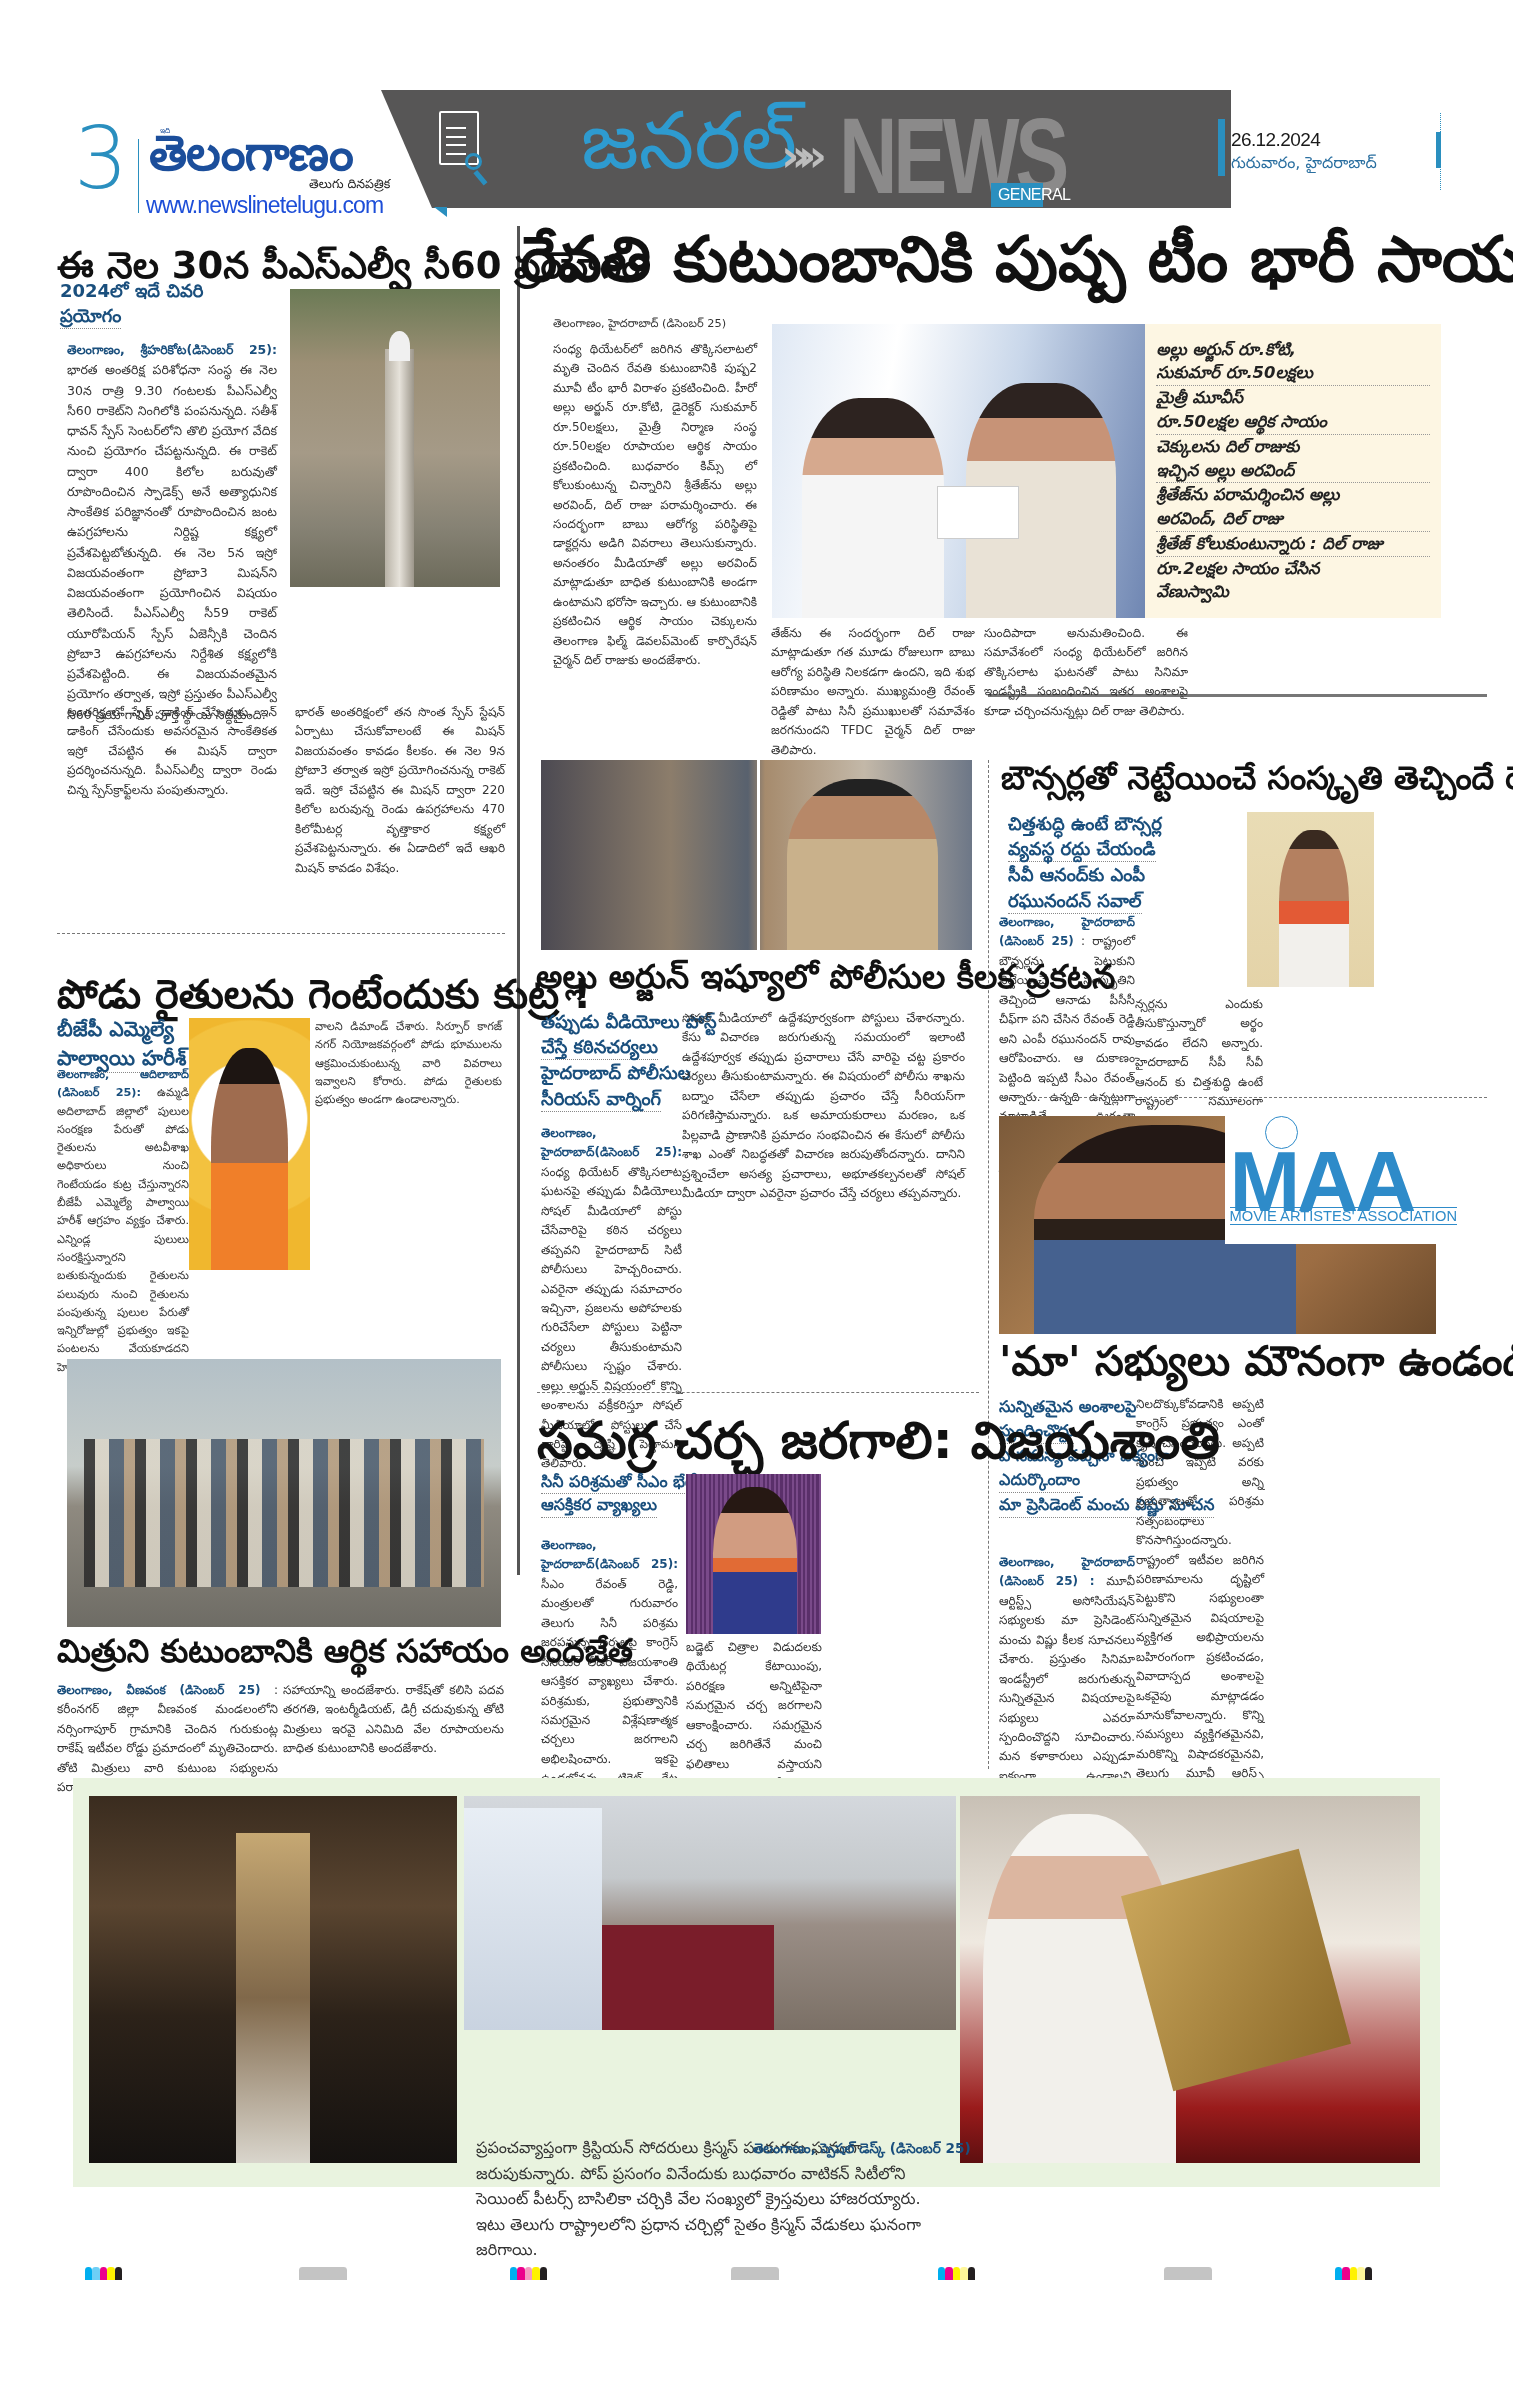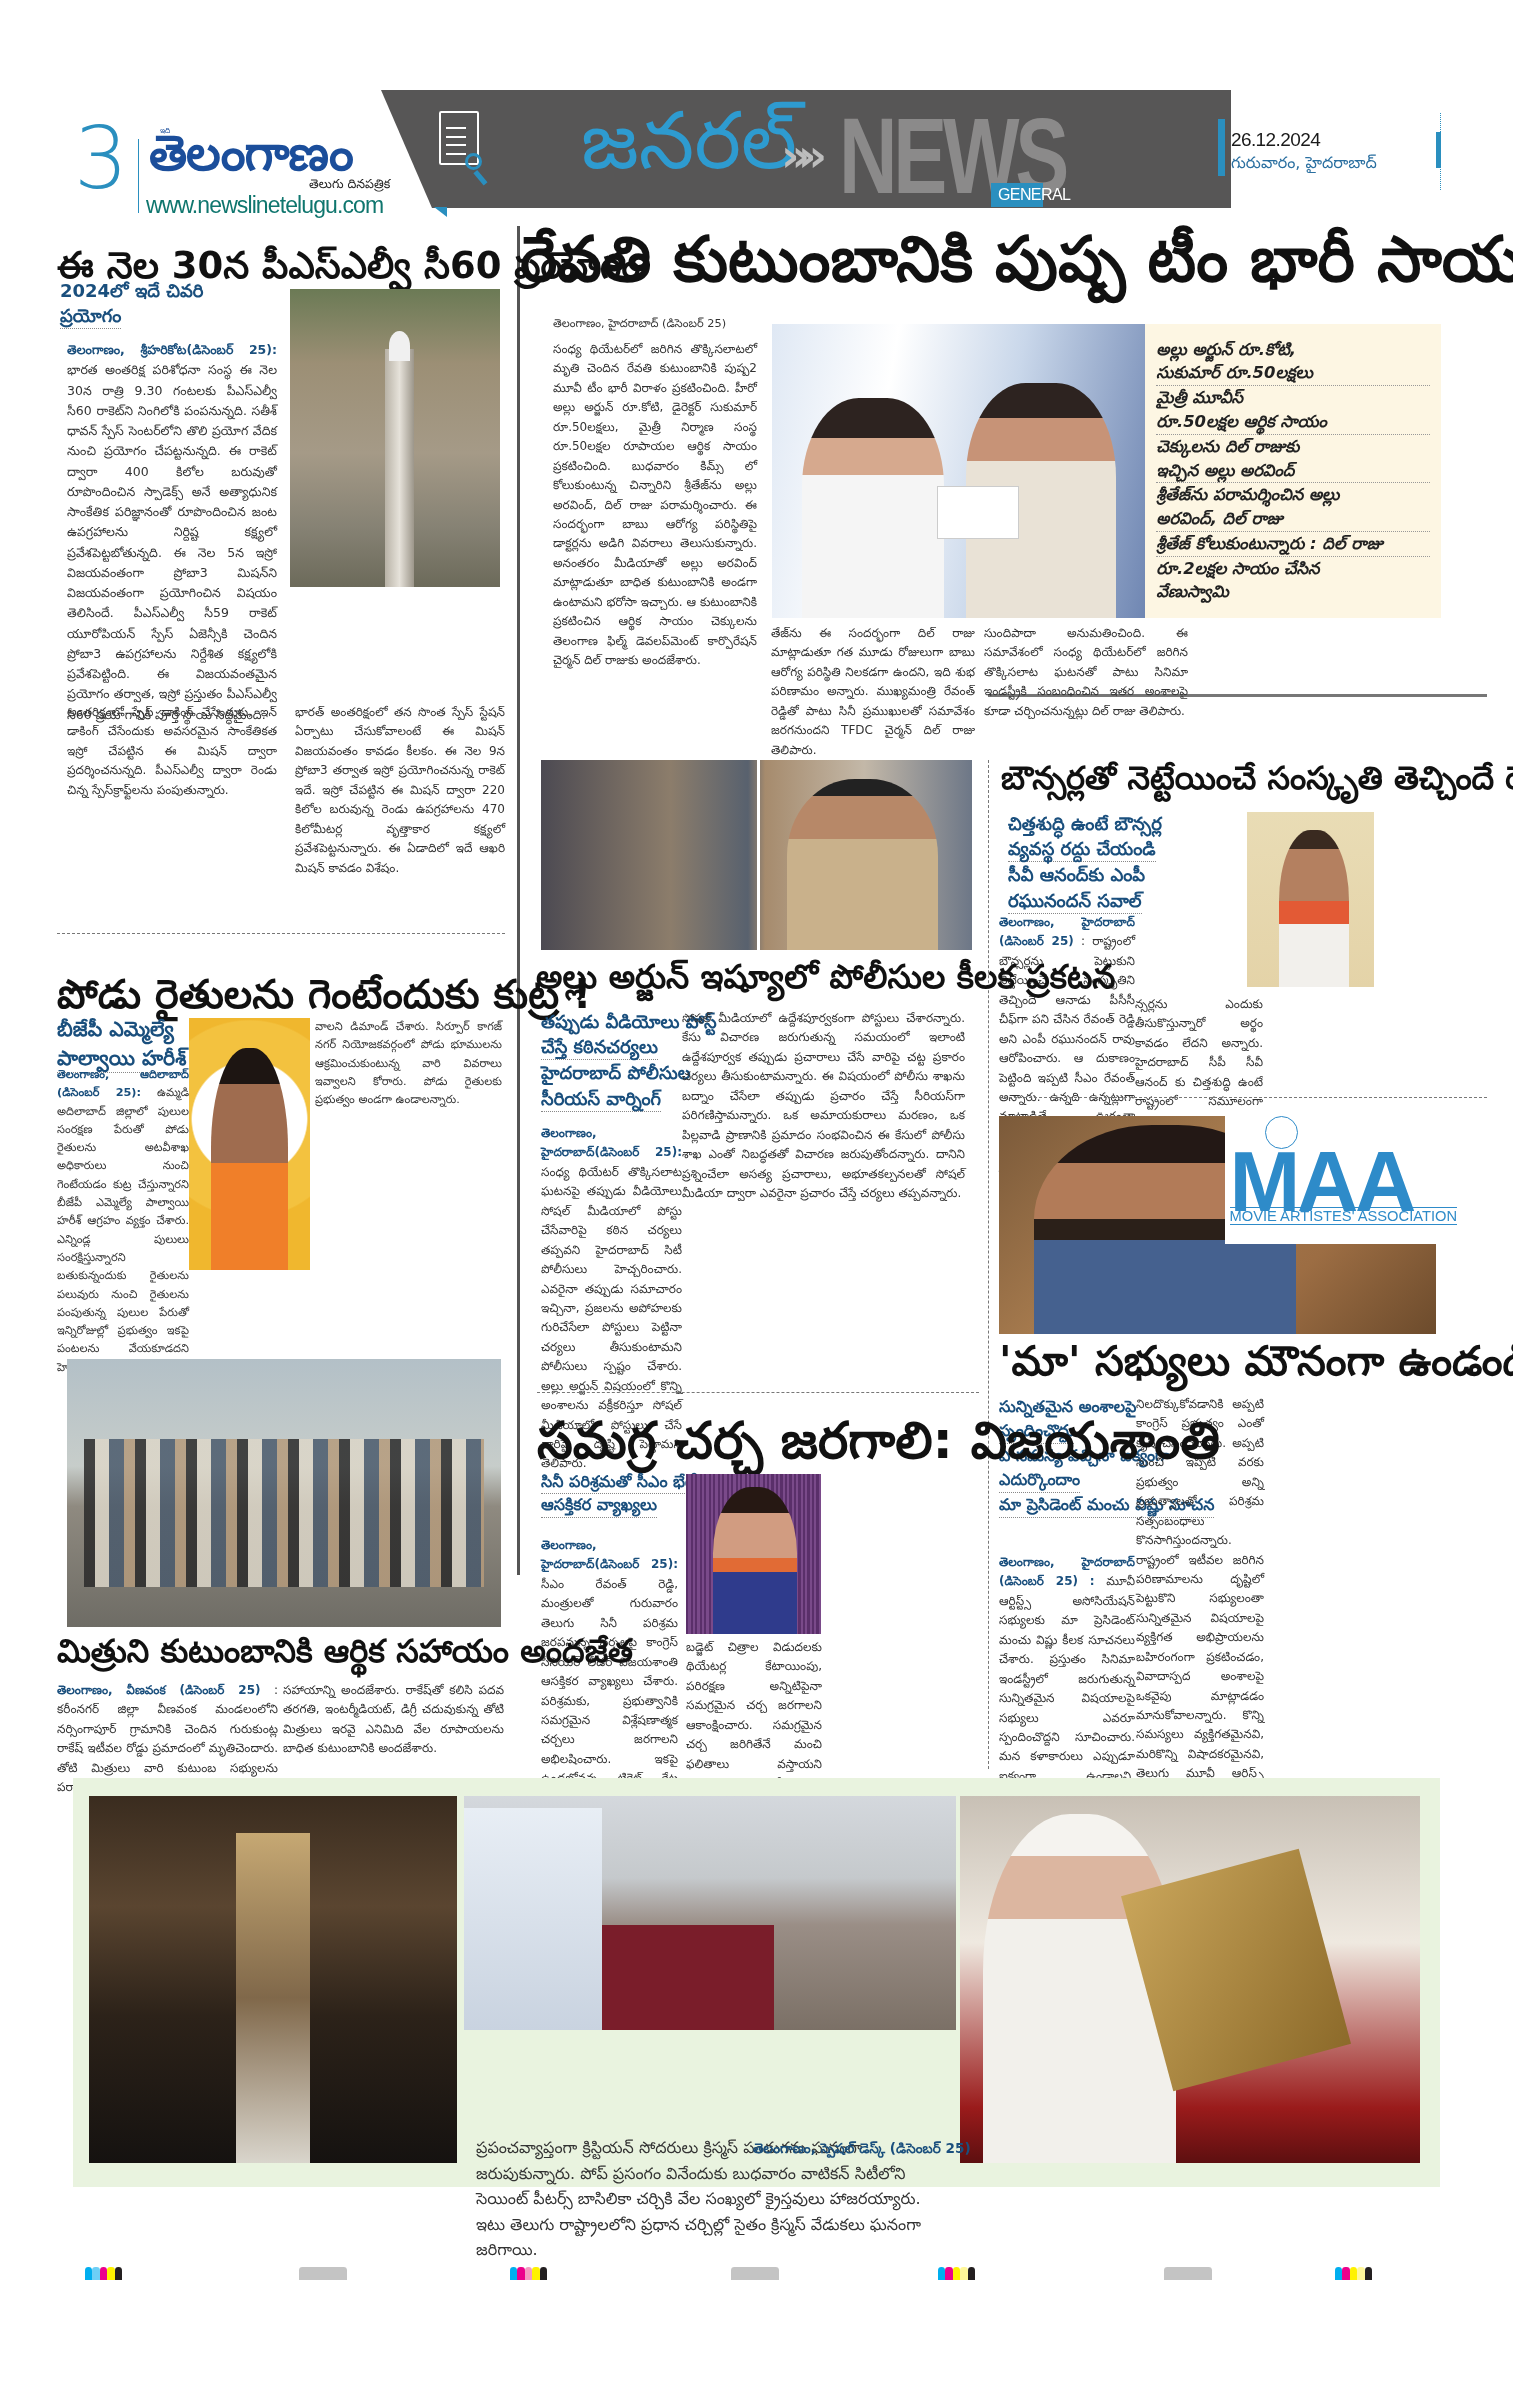--- a/index.html
+++ b/index.html
@@ -6,21 +6,21 @@
   html, body { width: 1513px; height: 2401px; background: #ffffff; overflow: hidden; }
   body { position: relative; font-family: "DejaVu Sans", sans-serif; color: #2a2a2a; }
   .abs { position: absolute; }
 
   
   .page-num { left: 74px; top: 116px; font-size: 85px; color: #2a8fbf; font-family: "DejaVu Sans", sans-serif; font-weight: 200; line-height: 1; }
   .mast-divider { left: 138px; top: 139px; width: 1.1px; height: 74px; background: #2a8fbf; }
   .logo-top { left: 160px; top: 126px; font-size: 7.4px; color: #1b4e9b; }
   .logo { left: 149px; top: 129px; font-size: 49px; font-weight: bold; color: #1b4e9b; letter-spacing: -1.1px; line-height: 1; }
   .logo-sub { left: 309px; top: 176px; font-size: 12.5px; color: #222; }
-  .site-url { left: 146px; top: 192px; font-size: 23px; color: #0f766e; letter-spacing: -0.9px; font-family: "Liberation Sans", sans-serif; }
+  .site-url { left: 146px; top: 192px; font-size: 23px; color: #1d4ed8; letter-spacing: -0.9px; font-family: "Liberation Sans", sans-serif; }
   .banner { left: 381px; top: 90px; width: 850px; height: 118px; background: #575656; clip-path: polygon(0 0, 100% 0, 100% 100%, 6% 100%); }
   .banner-notch { left: 434px; top: 207px; width: 0; height: 0; border-left: 13.6px solid transparent; border-right: 0 solid transparent; border-top: 10.2px solid #2a8fbf; }
   .doc-icon { left: 439px; top: 111px; width: 40px; height: 54px; border: 2.8px solid #fff; border-radius: 2.3px; }
   .doc-icon .ln { position: absolute; left: 4.5px; width: 20px; height: 2.3px; background: #fff; }
   .mag-icon { left: 465px; top: 153px; width: 17px; height: 17px; border: 3.4px solid #2a8fbf; border-radius: 50%; }
   .mag-handle { left: 478px; top: 170px; width: 4.5px; height: 16px; background: #2a8fbf; transform: rotate(-40deg); }
   .sec-telugu { left: 581px; top: 102px; font-size: 79px; color: #2e9bd0; line-height: 1; }
   .chev { top: 133px; font-size: 45px; color: #bdbdbd; font-weight: bold; line-height: 1; }
   .news-word { left: 839px; top: 102px; font-size: 108px; color: #8b8a8a; font-weight: bold; font-family: "Liberation Sans", sans-serif; letter-spacing: -5.7px; line-height: 1; transform: scaleX(0.75); transform-origin: left; }
   .general-bar { left: 991px; top: 183px; width: 52px; height: 24.4px; background: #2a8fbf; }

